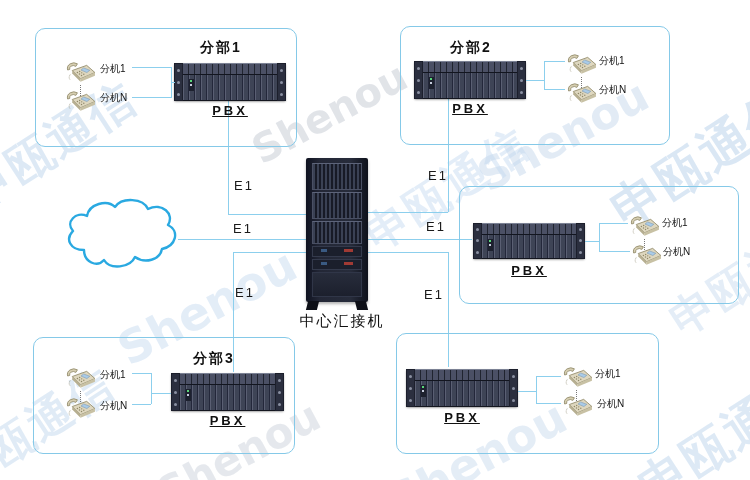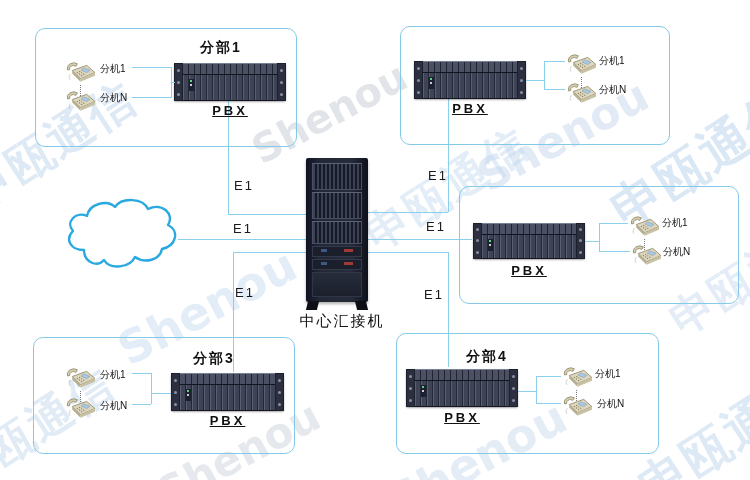--- a/index.html
+++ b/index.html
@@ -138,20 +138,21 @@
         <use href="#ph"></use>
       </svg>
     <div class="t ext" style="left:64px;top:62px">分机N</div>
     <div class="ln" style="left:96px;top:38px;width:39px;height:1px"></div>
     <div class="ln" style="left:96px;top:68px;width:39px;height:1px"></div>
     <div class="ln" style="left:135px;top:38px;width:1px;height:31px"></div>
     <div class="ln" style="left:135px;top:53px;width:4px;height:1px"></div>
   </div>
 
   <div class="box" style="left:400px;top:26px;width:268px;height:117px">
+    <div class="t title" style="left:30px;top:12px;width:80px">分部2</div>
     <div class="pbx" style="left:13px;top:34px;width:112px;height:38px">
       <span class="ear">
           <i></i>
           <i></i>
           <i></i>
         </span>
       <span class="body">
           <span class="slots"></span>
           <span class="cards">
             <i></i>
@@ -244,21 +245,20 @@
         <use href="#ph"></use>
       </svg>
     <div class="t ext" style="left:66px;top:61px">分机N</div>
     <div class="ln" style="left:98px;top:35px;width:19px;height:1px"></div>
     <div class="ln" style="left:98px;top:66px;width:19px;height:1px"></div>
     <div class="ln" style="left:117px;top:35px;width:1px;height:31px"></div>
     <div class="ln" style="left:117px;top:55px;width:20px;height:1px"></div>
   </div>
 
   <div class="box" style="left:396px;top:333px;width:261px;height:119px">
-    <div class="t title" style="left:50px;top:14px;width:80px">分部4</div>
     <div class="pbx" style="left:9px;top:35px;width:112px;height:38px">
       <span class="ear">
           <i></i>
           <i></i>
           <i></i>
         </span>
       <span class="body">
           <span class="slots"></span>
           <span class="cards">
             <i></i>

